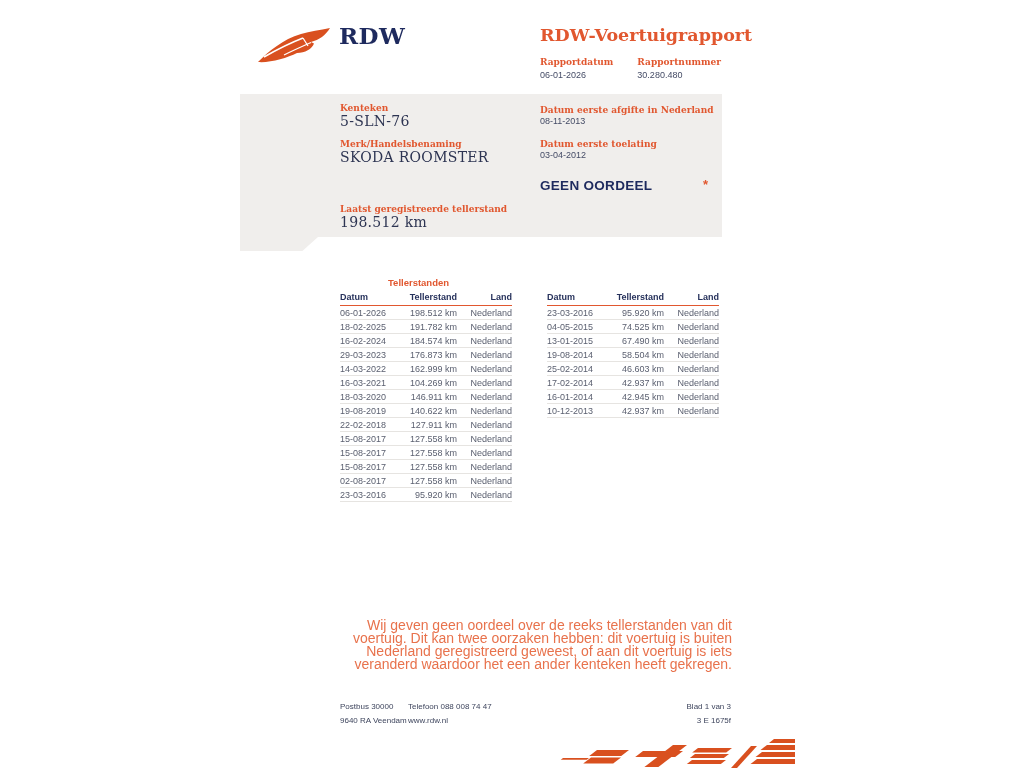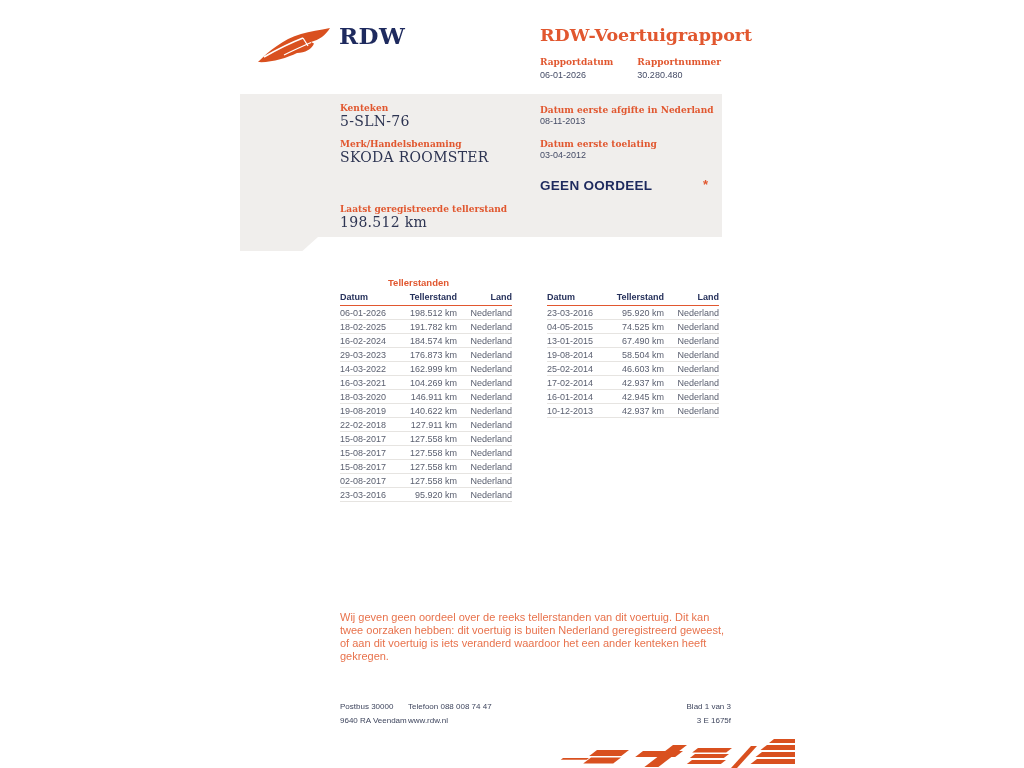--- a/index.html
+++ b/index.html
@@ -67,21 +67,21 @@
     padding:2px 0 1px 0; border-bottom:1px solid #e6e4e1;
     white-space:nowrap; overflow:hidden;
   }
   th:nth-child(2), td:nth-child(2),
   th:nth-child(3), td:nth-child(3) { text-align:right; }
 
   
   .footnote { position:absolute; left:340px; top:604px; width:392px; }
   .fn-head { font-size:10.5px; font-weight:bold; color:#1e2a5e; letter-spacing:0.2px; }
   .fn-mark { font-size:8px; vertical-align:top; margin-right:2px; }
-  .fn-text { margin-top:7px; font-size:11px; line-height:13px; color:#e8724c; }
+  .fn-text { margin-top:15px; font-size:14px; line-height:13px; color:#e8724c;text-align:right; }
 
   
   .footer-col { position:absolute; top:700px; font-size:8px; color:#3f465e; line-height:14px; }
   .fc1 { left:340px; }
   .fc2 { left:408px; }
   .fc3 { left:620px; width:111px; text-align:right; }
 
   
   .wing-deco { position:absolute; left:545px; top:737px; width:250px; height:33px; }
 </style>

